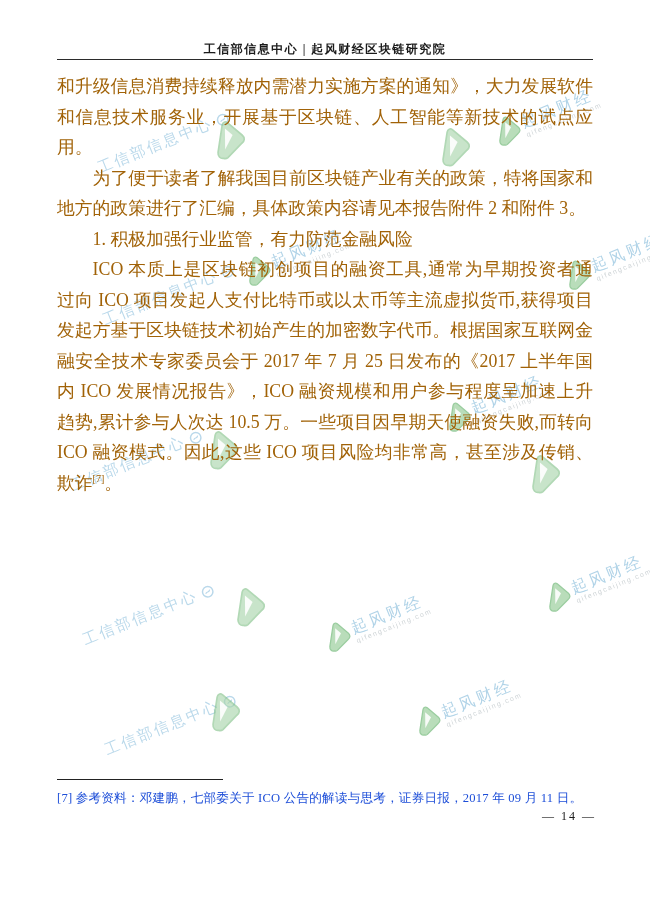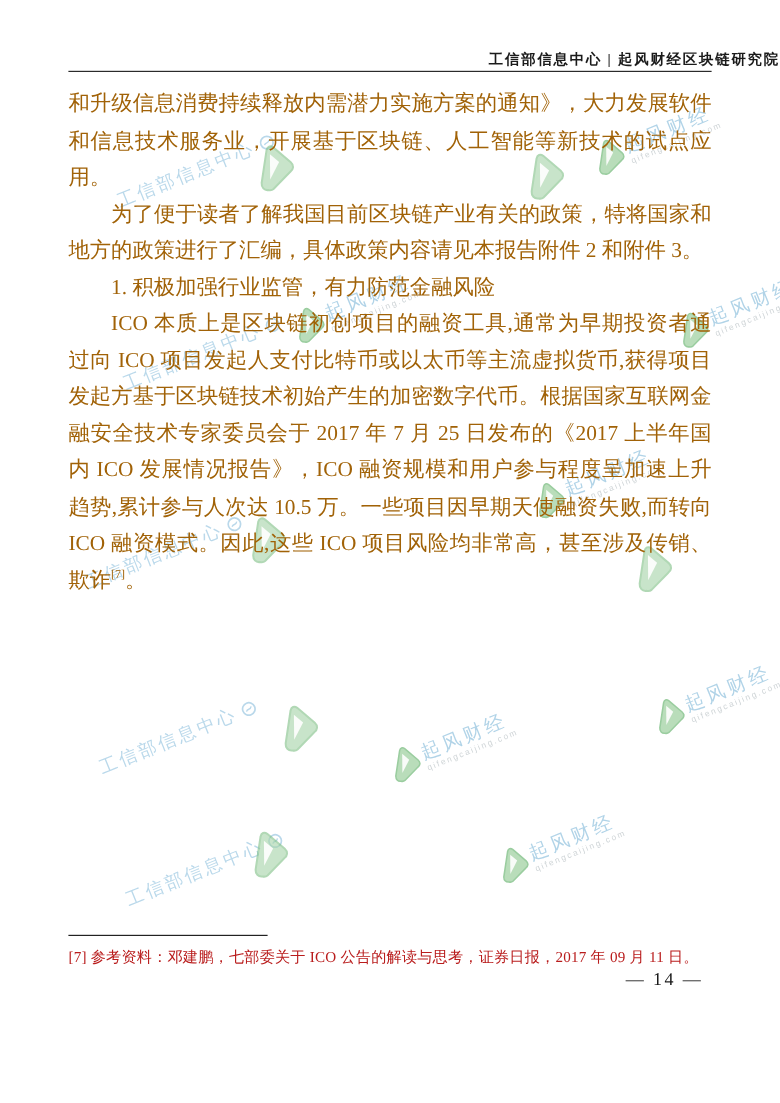--- a/index.html
+++ b/index.html
@@ -3,21 +3,21 @@
 <meta charset="utf-8">
 <style>
   html,body { margin:0; padding:0; background:#ffffff; }
   .page {
     position:relative; width:650px; height:919px; background:#ffffff;
     font-family:"Liberation Serif","DejaVu Serif",serif; color:#161616;
     overflow:hidden;
   }
   
   .header-title {
-    position:absolute; top:41px; left:0; right:0; text-align:right;
+    position:absolute; top:41px; left:0; right:0; text-align:center;
     font-size:12px; font-weight:bold; letter-spacing:1.5px; color:#1b1b1b;
   }
   .header-rule {
     position:absolute; top:59px; left:57px; width:536px; height:0;
     border-top:1.7px solid #2b2b2b;
   }
   
   .content {
     position:absolute; top:71px; left:57px; width:536px;
     font-size:17.8px; line-height:30.5px; text-align:justify;
@@ -26,25 +26,25 @@
   .content p { margin:0; }
   .content p.indent { text-indent:2em; }
   .content sup { font-size:10px; line-height:0; vertical-align:super; }
   
   .footnote-sep {
     position:absolute; top:779px; left:57px; width:166px; height:0;
     border-top:1.6px solid #222222;
   }
   .footnote {
     position:absolute; top:790px; left:57px; width:545px;
-    font-size:12.6px; letter-spacing:0.2px; color:#b91c1c; white-space:nowrap;
+    font-size:12.6px; letter-spacing:0.2px; color:#1d4ed8; white-space:nowrap;
   }
   .pagenum {
-    position:absolute; top:809px; right:64px;
-    font-size:15px; letter-spacing:2px; color:#1a1a1a;text-align:right;
+    position:absolute; top:809px; right:54px;
+    font-size:12px; letter-spacing:2px; color:#1a1a1a;text-align:right;
   }
   
   .wm-layer { position:absolute; inset:0; pointer-events:none; }
   .wm { position:absolute; transform:rotate(-22deg); transform-origin:left top;
         font-family:"Liberation Sans","DejaVu Sans",sans-serif; }
   .wm-gov { display:flex; align-items:center; gap:4px; opacity:0.75; }
   .wm-gov-text { color:#a3cce4; font-size:15px; letter-spacing:2.5px; white-space:nowrap; }
   .wm-gov .swirl { width:13px; height:13px; display:inline-block; }
   .wm-leaf { width:34px; height:38px; opacity:0.62; }
   .wm-leaf svg { width:100%; height:100%; }

